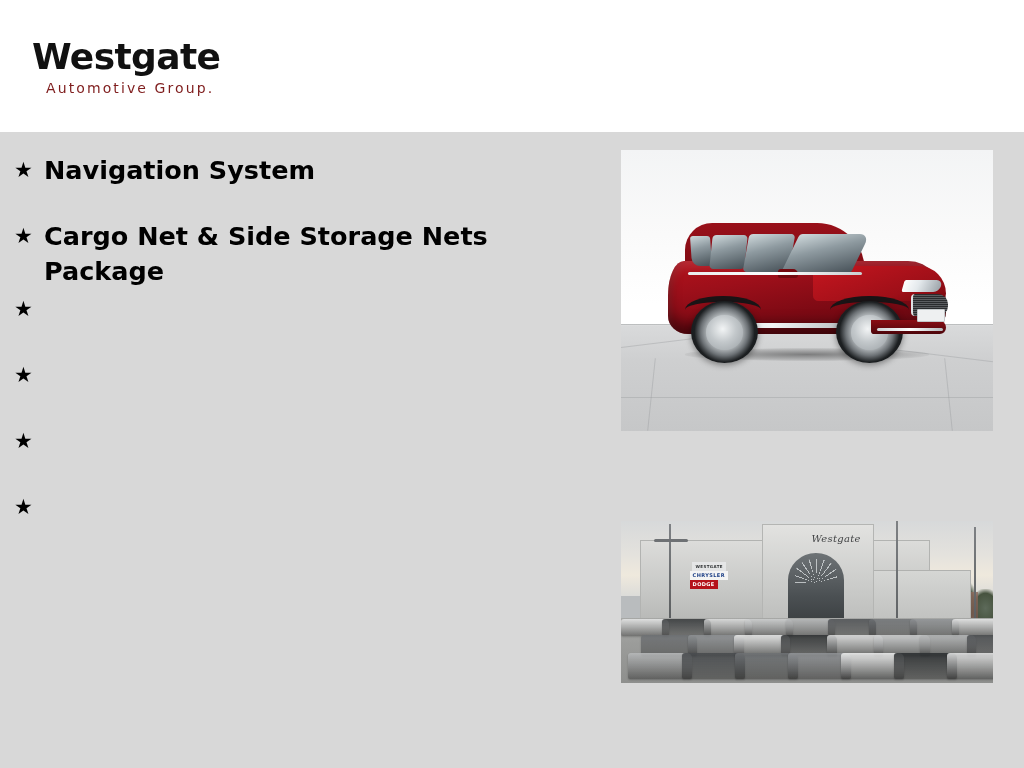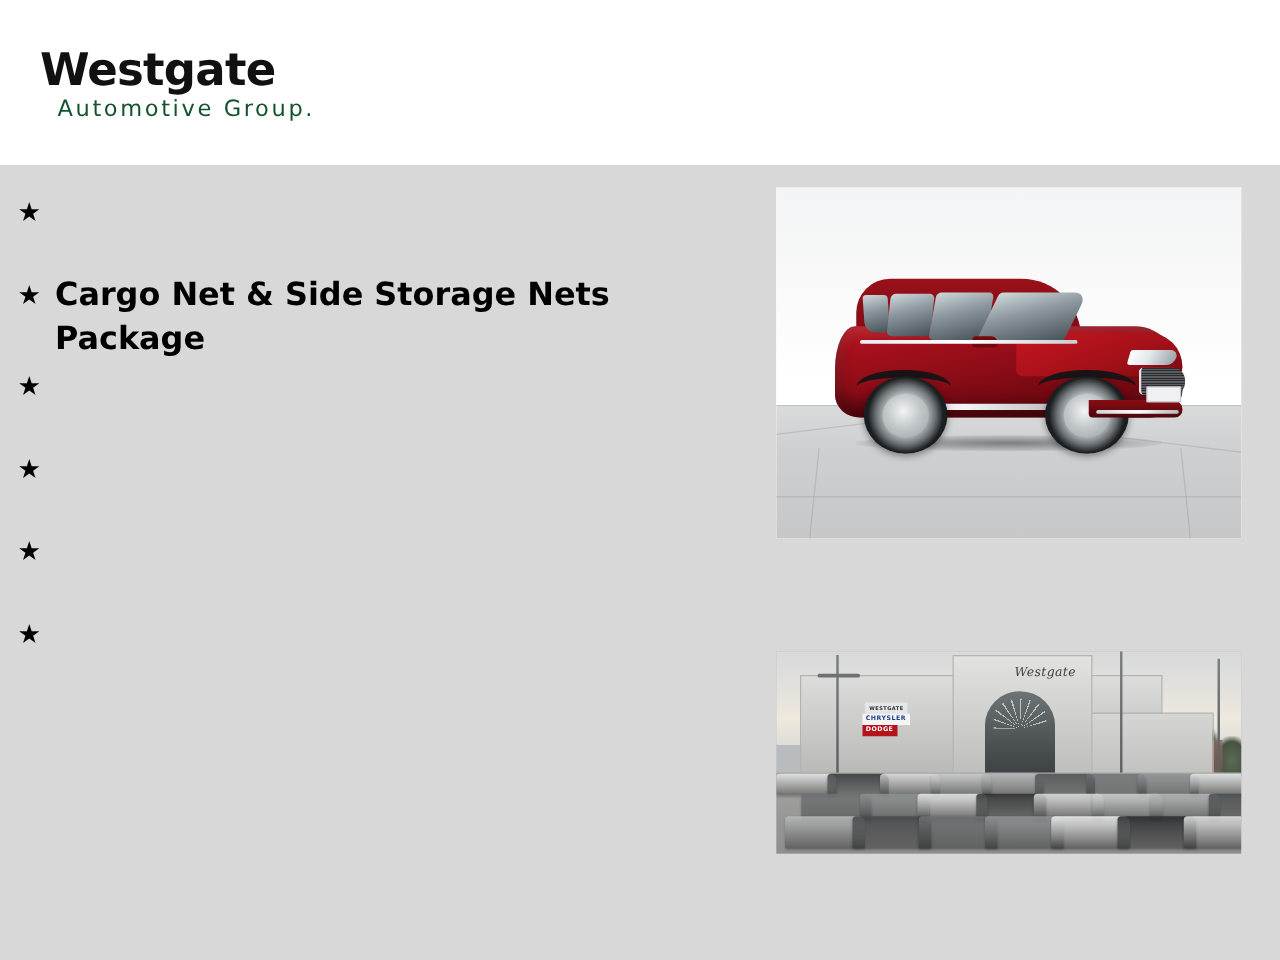--- a/index.html
+++ b/index.html
@@ -42,24 +42,24 @@
     font-weight: bold;
     font-size: 36px;
     line-height: 38px;
     letter-spacing: -0.6px;
     color: #111111;
     white-space: nowrap;
   }
   .logo-sub {
     font-family: "DejaVu Sans", sans-serif;
     font-weight: normal;
-    font-size: 18px;
+    font-size: 14px;
     line-height: 16px;
     letter-spacing: 2.1px;
-    color: #14532d;
+    color: #7f1d1d;
     margin-top: 4px;
     margin-left: 14px;
     white-space: nowrap;
   }
   .slide-title {
     position: absolute;
     right: 38px;
     top: 44px;
     font-family: "DejaVu Sans", sans-serif;
     font-weight: bold;
@@ -462,20 +462,21 @@
       <div class="logo-sub">Automotive Group.</div>
     </div>
   </div>
 
   <div class="body-area">
 
     <div class="features">
 
       <div class="feature-item">
         <span class="bullet-star">★</span>
+        <span class="feature-label">Navigation System</span>
       </div>
 
       <div class="feature-item">
         <span class="bullet-star">★</span>
         <span class="feature-label">Cargo Net &amp; Side Storage Nets Package</span>
       </div>
 
       <div class="feature-item">
         <span class="bullet-star">★</span>
       </div>

